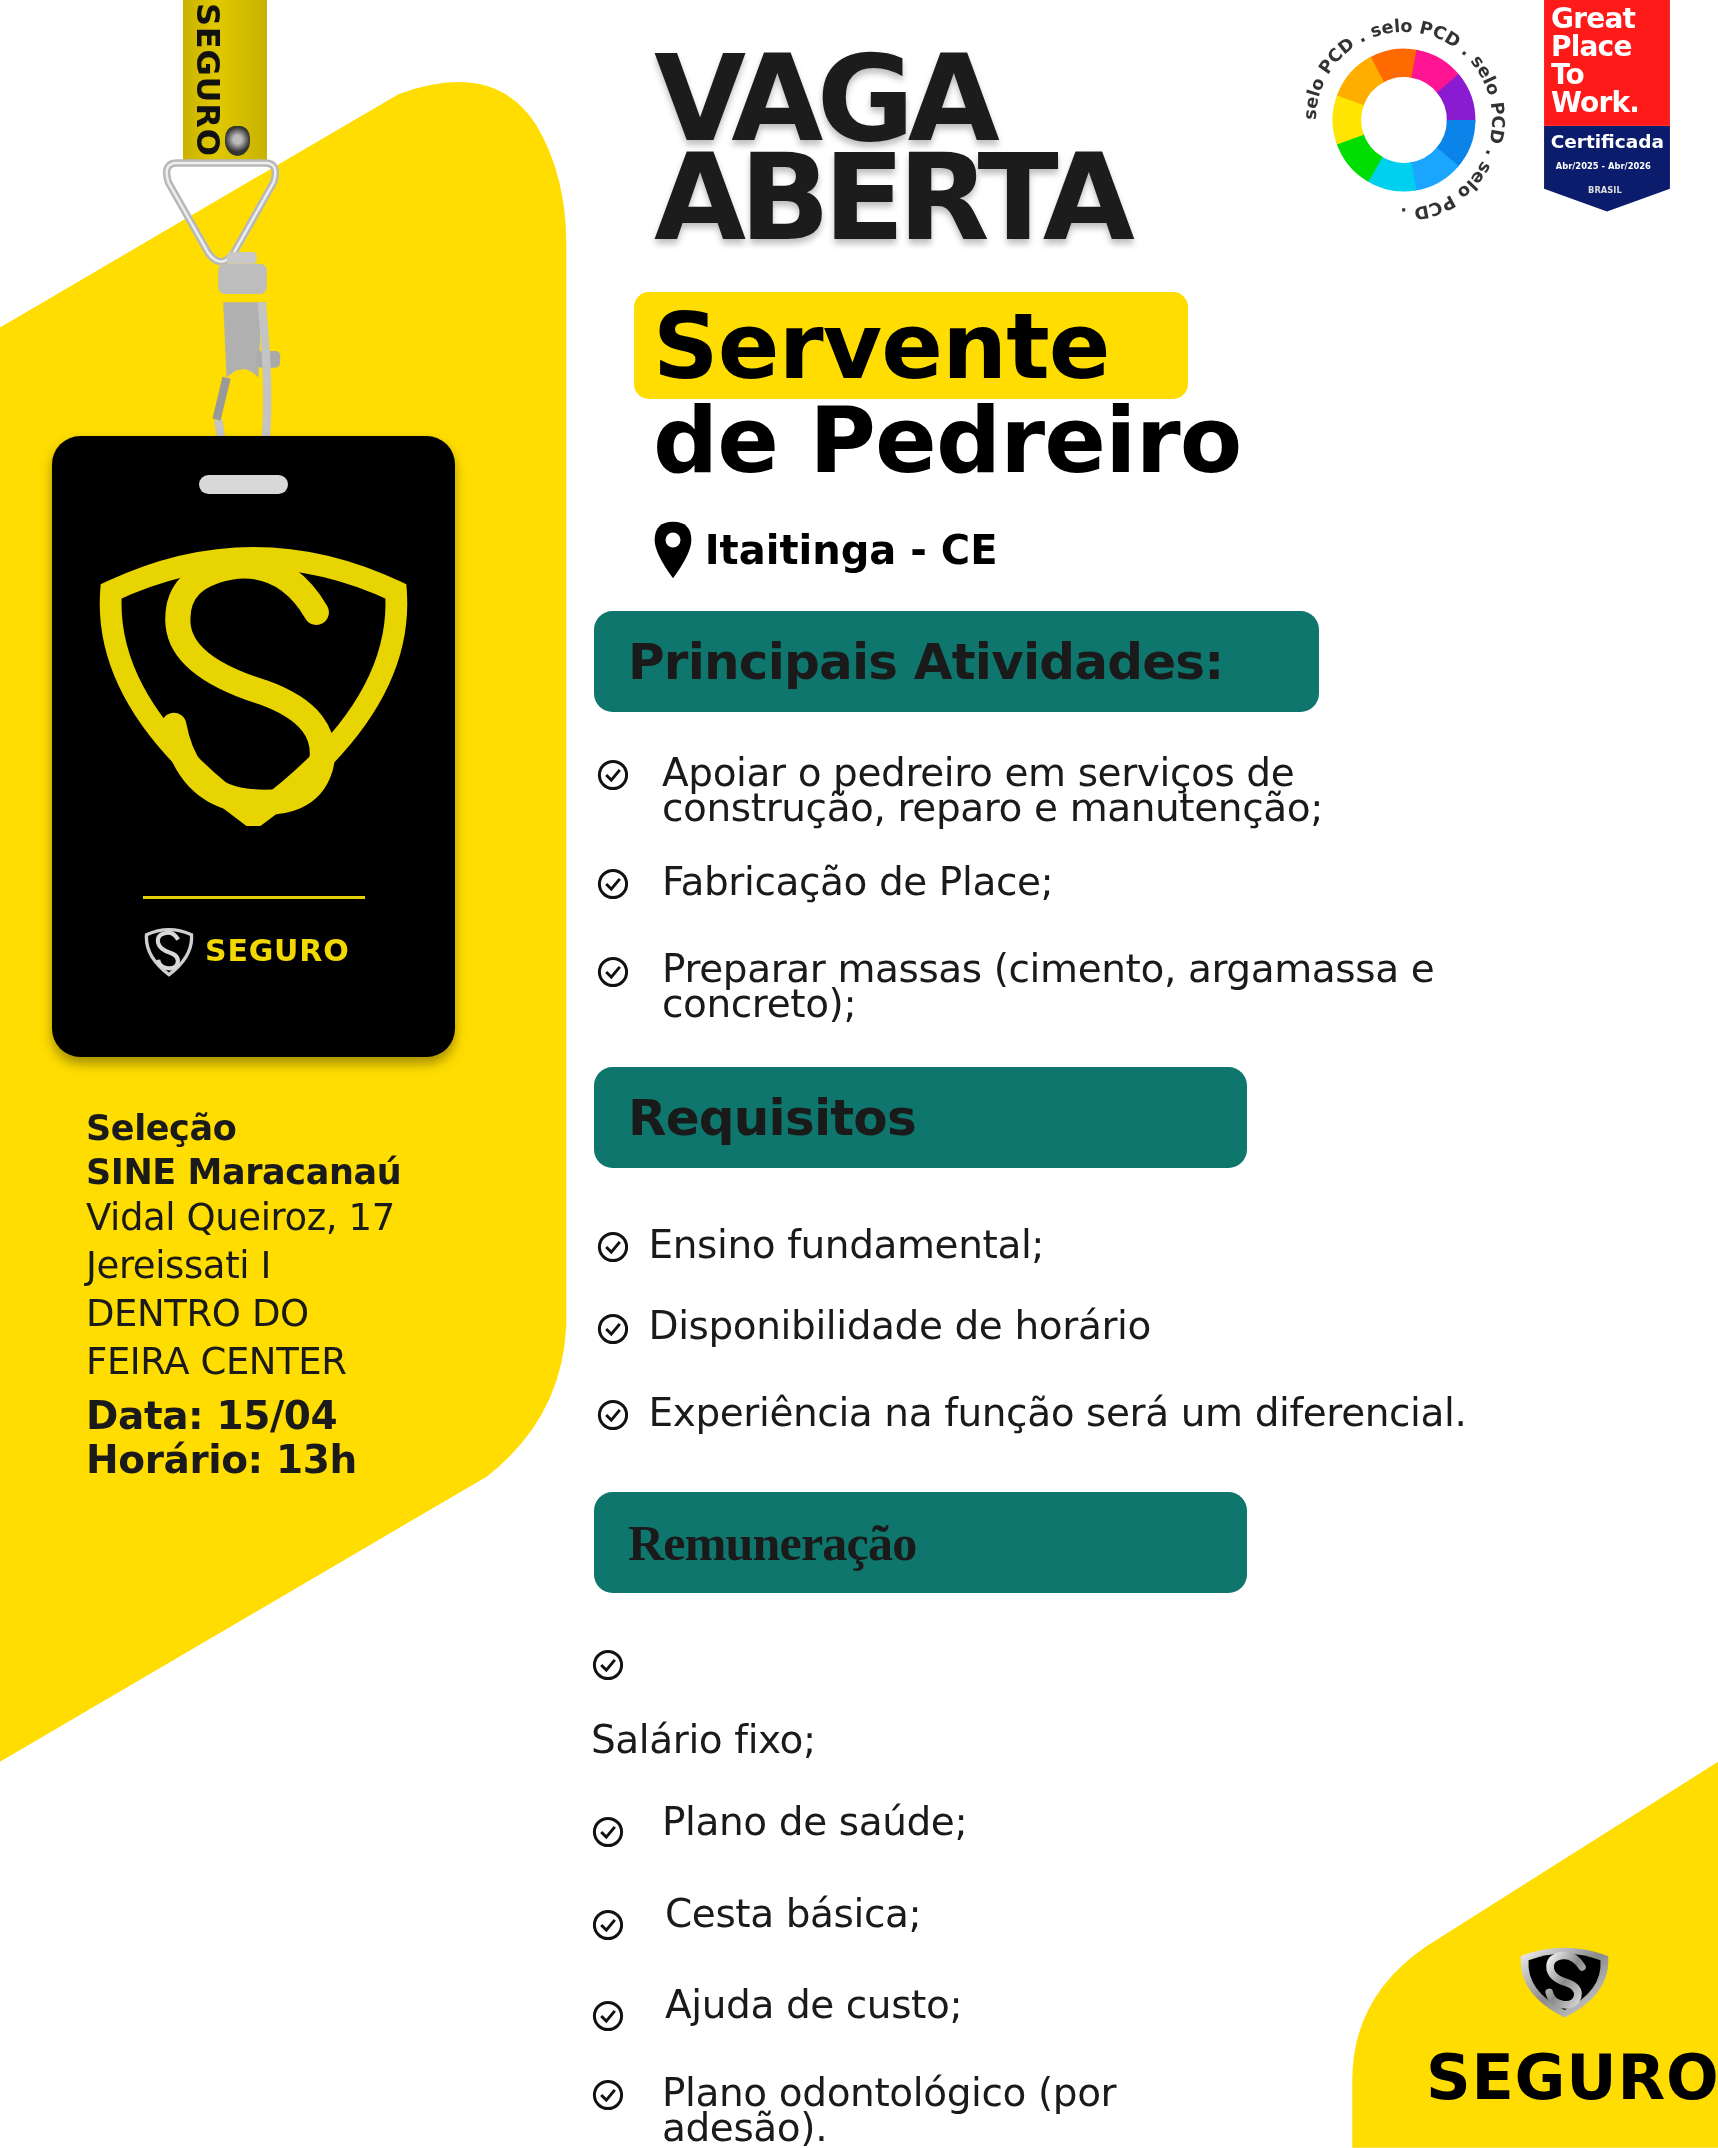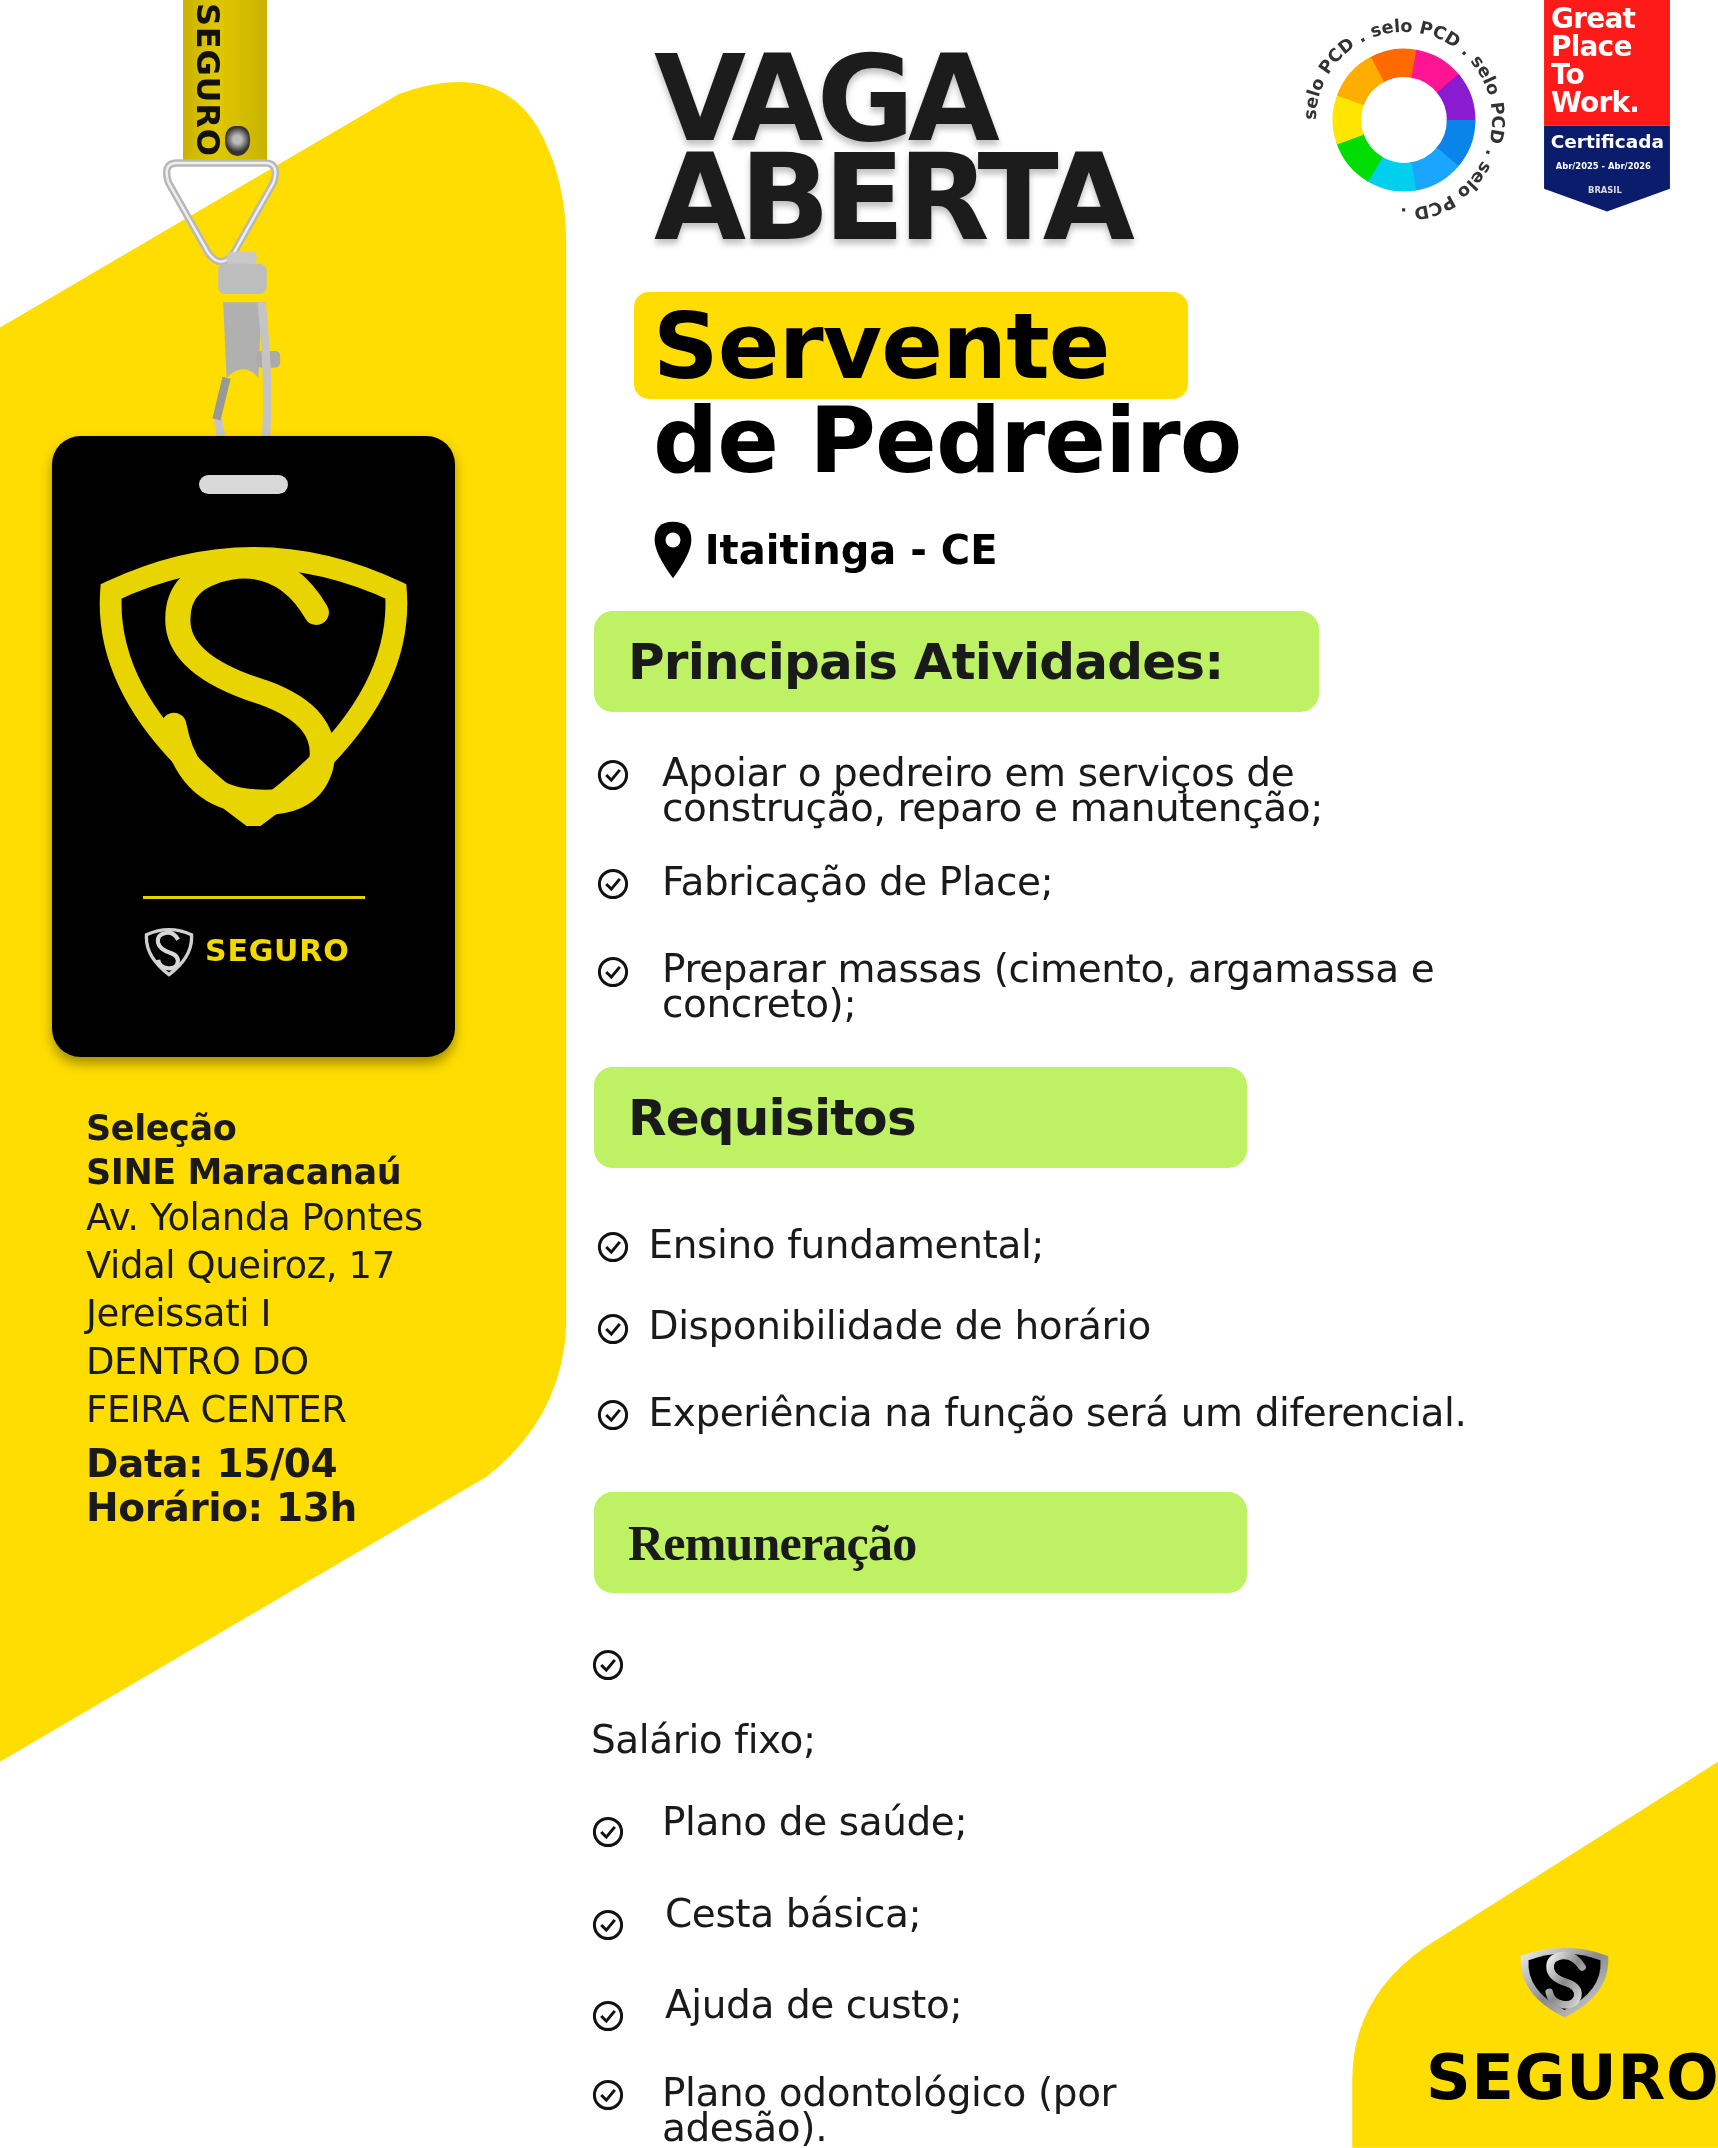--- a/index.html
+++ b/index.html
@@ -84,21 +84,21 @@
       font-family: "DejaVu Sans", sans-serif; font-weight: bold;
       font-size: 91px; line-height: 94px; color: #000; letter-spacing: -0.8px;
     }
     .location {
       left: 653px; top: 520px; display: flex; align-items: center; gap: 11.7px;
       font-family: "DejaVu Sans", sans-serif; font-size: 40px; font-weight: bold; color: #000;
     }
 
     
     .sec-head {
-      background: #bef264; border-radius: 18.5px; height: 101px;
+      background: #0f766e; border-radius: 18.5px; height: 101px;
       display: flex; align-items: center; padding-left: 34px; box-sizing: border-box;
       font-family: "DejaVu Sans", sans-serif; font-weight: bold; font-size: 50px; color: #1a1a1a;
       letter-spacing: -0.8px;
     }
     .list-item {
       display: flex; align-items: flex-start; gap: 32px;
       font-family: "DejaVu Sans", sans-serif; font-weight: normal; color: #1a1a1a;
       font-size: 39px; line-height: 35px; letter-spacing: -0.4px;
     }
     .list-item .check { flex: 0 0 34px; height: 34px; margin-top: 3.4px; }
@@ -154,21 +154,20 @@
       <path d="M4 14 Q31 2 58 14 Q60 40 31 62 Q2 40 4 14 Z" fill="none" stroke="#cfcfcf" stroke-width="4"></path>
       <path d="M42 20 Q36 10 27 12 Q16 14 18 24 Q20 32 33 36 Q44 40 41 49 Q38 56 28 54 Q19 52 18 44" fill="none" stroke="#d8d8d8" stroke-width="5"></path>
     </svg>
     <span class="badge-brand-text">SEGURO</span>
   </div>
 </div>
 
 <div class="abs left-info">
   <div class="li-bold">Seleção</div>
   <div class="li-bold">SINE Maracanaú</div>
-  <div class="li-reg">Av. Yolanda Pontes</div>
   <div class="li-reg">Vidal Queiroz, 17</div>
   <div class="li-reg">Jereissati I</div>
   <div class="li-reg">DENTRO DO</div>
   <div class="li-reg">FEIRA CENTER</div>
   <div class="li-gap"></div>
   <div class="li-bold" style="font-size:39px">Data: 15/04</div>
   <div class="li-bold" style="font-size:39px">Horário: 13h</div>
 </div>
 
 <div class="abs vaga">

